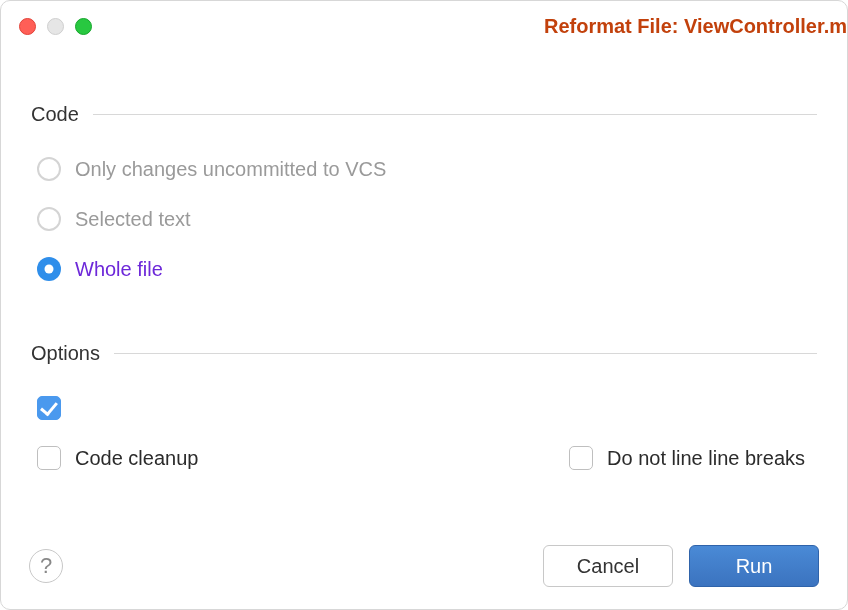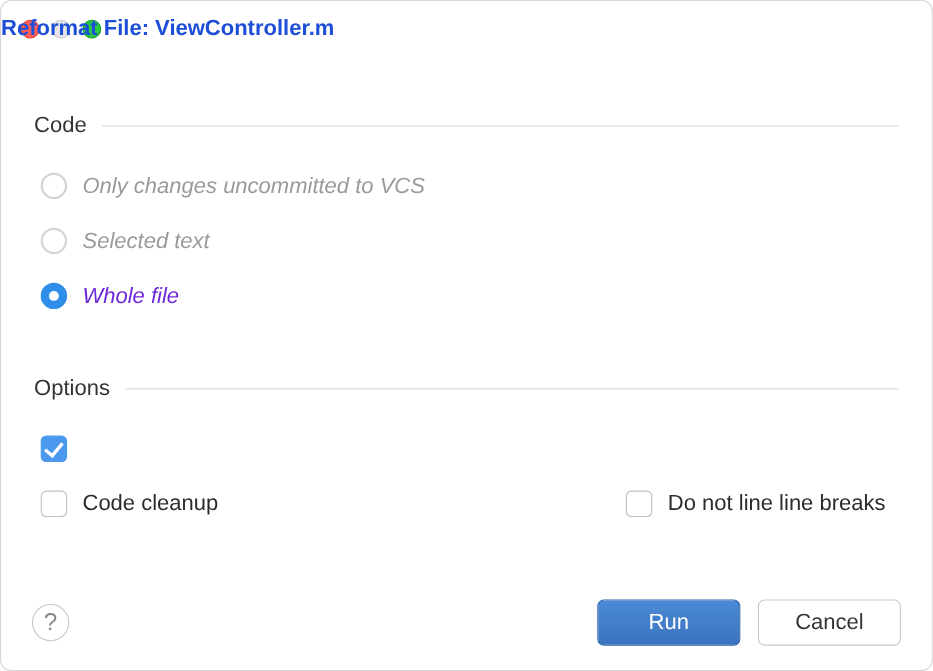--- a/index.html
+++ b/index.html
@@ -36,24 +36,24 @@
   .tl {
     width: 17px; height: 17px;
     border-radius: 50%;
   }
   .tl.close { background:#ff5f57; border:1px solid #e24238;}
   .tl.min   { background:#e6e6e6; border:1px solid #cfcfcf;}
   .tl.max   { background:#28c840; border:1px solid #16a62c;}
   .title {
     position: absolute;
     left: 0; right: 0;
-    text-align: left;
+    text-align: right;
     font-size: 20px;
     font-weight: 600;
-    color: #1d4ed8;
+    color: #c2410c;
     top: 14px;
   }
   .content {
     padding: 40px 30px 0 30px;
   }
   .section-header {
     display: flex;
     align-items: center;
     margin-top: 18px;
     margin-bottom: 10px;
@@ -64,21 +64,20 @@
     margin-right: 14px;
     white-space: nowrap;
   }
   .section-line {
     flex: 1;
     height: 1px;
     background: #d8d8d8;
   }
   .radio-group {
     padding: 8px 0 0 6px;
-    font-style: italic;
   }
   .radio-row {
     display: flex;
     align-items: center;
     height: 50px;
   }
   .radio {
     width: 24px; height: 24px;
     border-radius: 50%;
     border: 2px solid #bfbfbf;
@@ -254,21 +253,21 @@
       </div>
     </div>
 
   </div>
 
   <div class="footer">
     <div class="help">
       <span>?</span>
     </div>
     <div class="spacer"></div>
+    <div class="btn btn-secondary">
+      <span>Cancel</span>
+    </div>
     <div class="btn btn-primary">
       <span>Run</span>
     </div>
-    <div class="btn btn-secondary">
-      <span>Cancel</span>
-    </div>
   </div>
 
 </div>
 
 </body></html>

